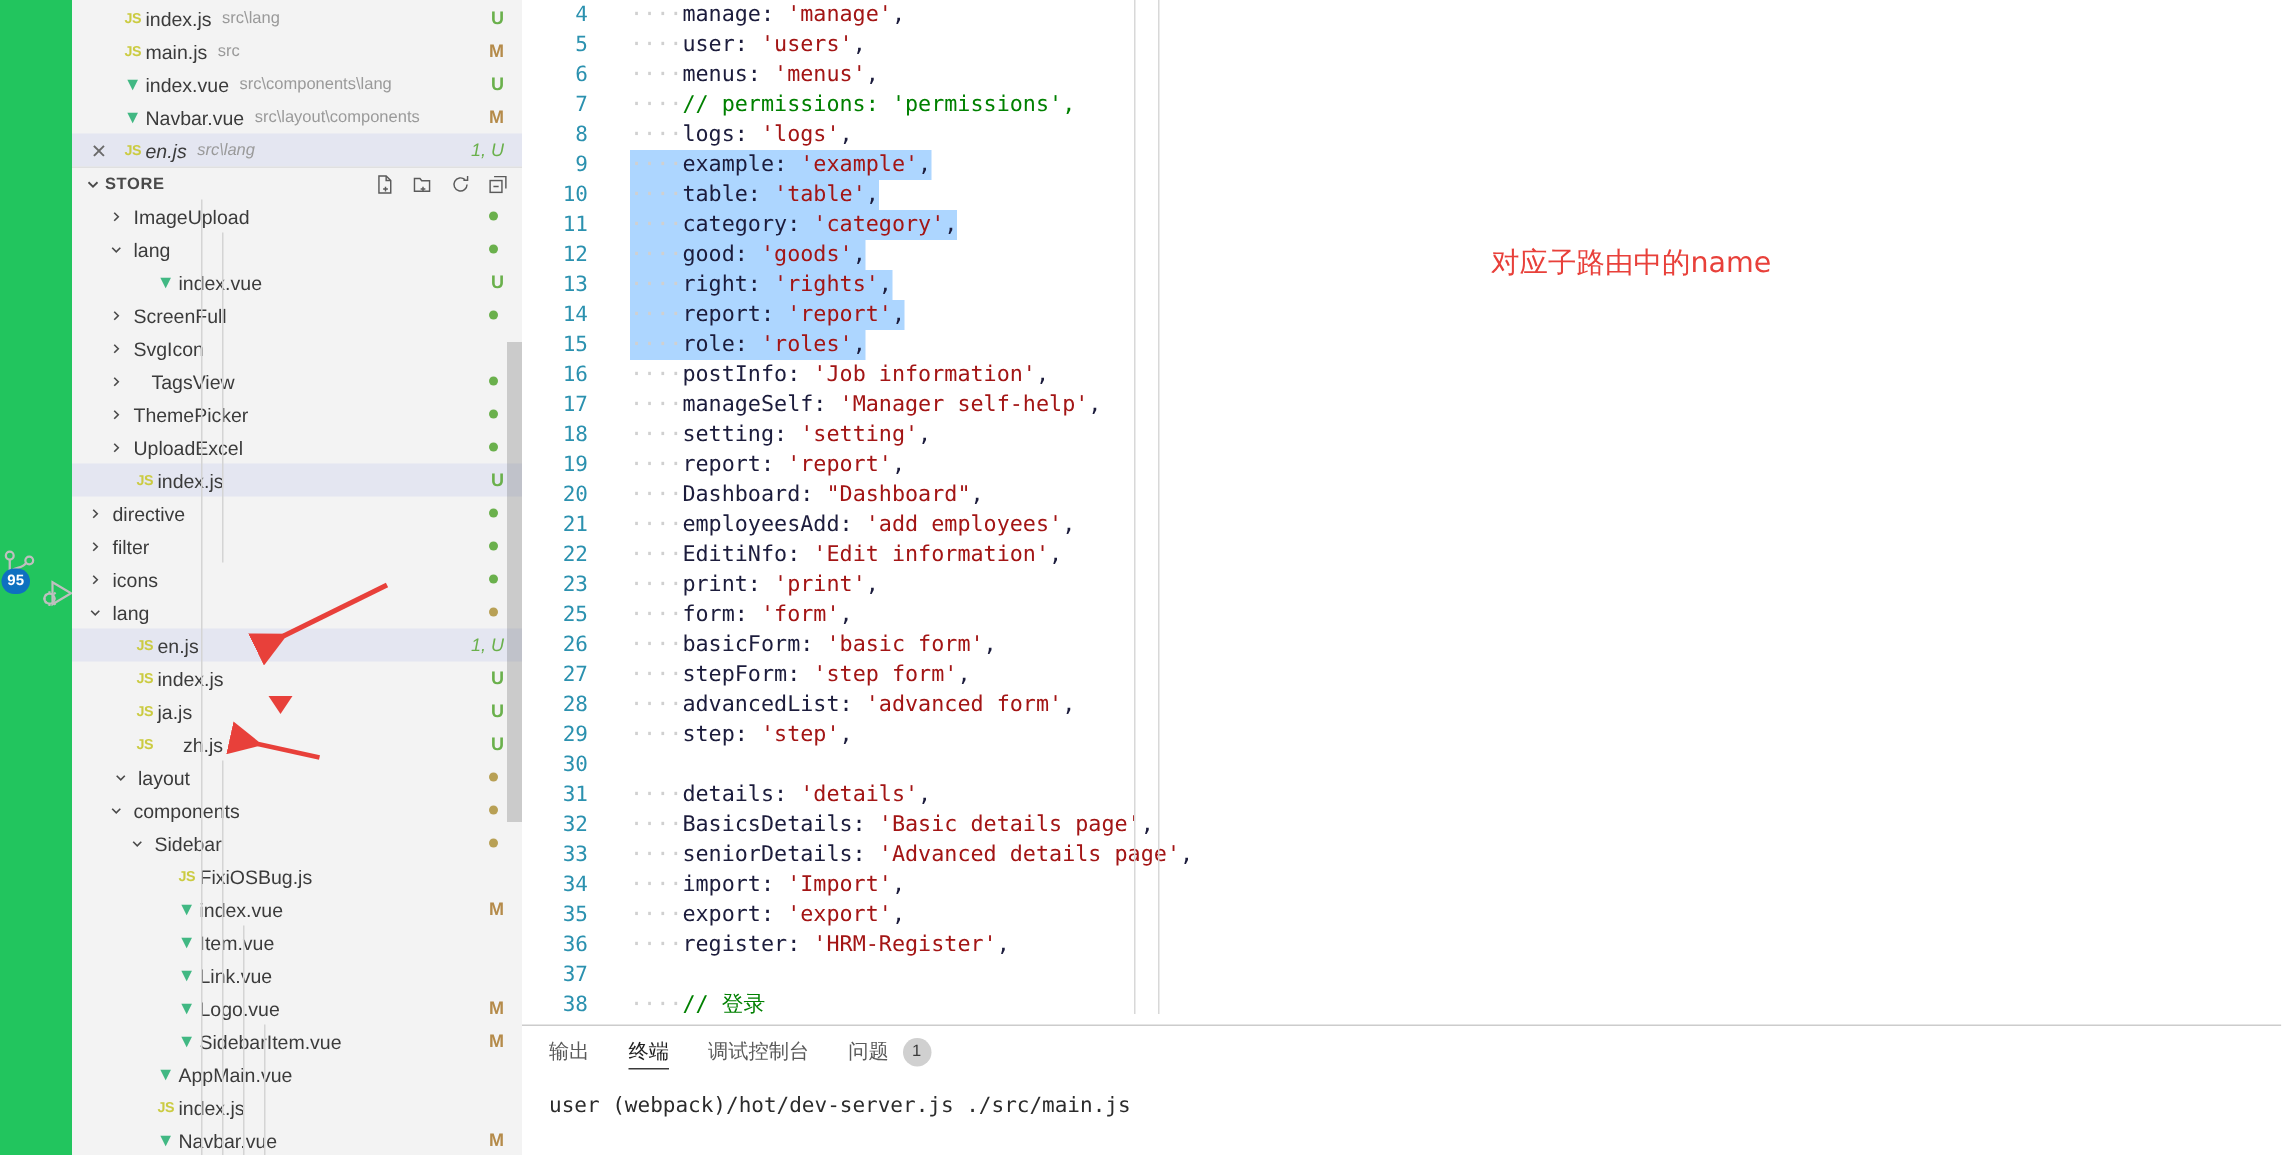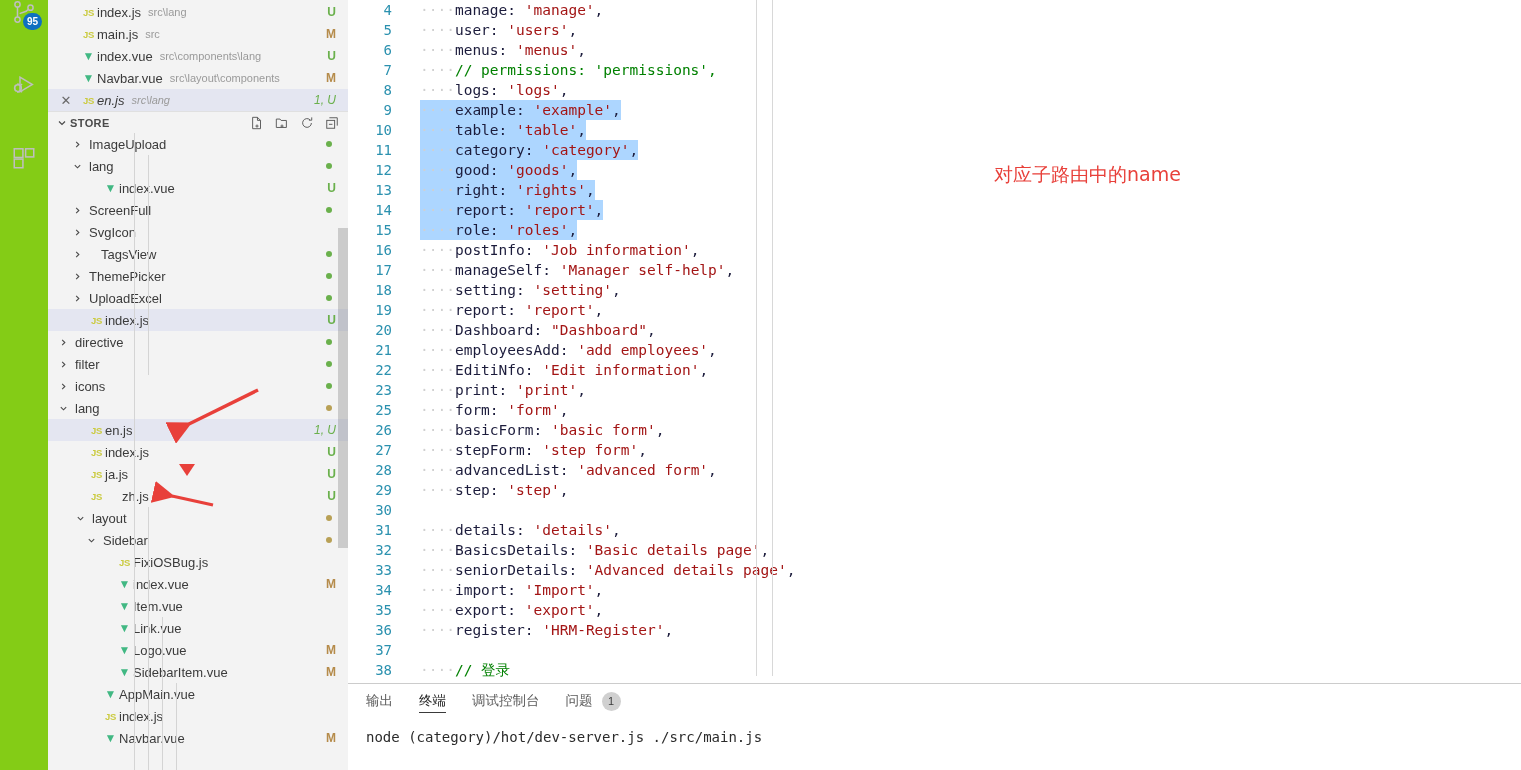--- a/index.html
+++ b/index.html
@@ -8,22 +8,22 @@
     overflow: hidden;
     background: #ffffff;
     font-family: "Liberation Sans", sans-serif;
     -webkit-font-smoothing: antialiased;
   }
   .app { position: relative; width: 1521px; height: 770px; display: flex; }
 
   
   .activitybar {
     width: 48px; height: 770px;
-    background: #84cc16;
-    display: flex; flex-direction: column;
+    background: #22c55e;
+    display: flex; flex-direction: row;
     align-items: center;
     flex: 0 0 48px;
   }
   .act-item {
     width: 48px; height: 52px;
     display: flex; align-items: center; justify-content: center;
     position: relative;
   }
   .act-item svg { display: block; }
   .act-badge {
@@ -473,20 +473,29 @@
           <span class="fname" style="margin-left: 20px;">zh.js</span>
           <span class="badge-right u">U</span>
         </div>
         <div class="row" style="padding-left: 25px;">
           <span class="twist">
             <svg width="9" height="9" viewBox="0 0 10 10" fill="none" stroke="#4a4a4a" stroke-width="1.2">
               <path d="M2 3.5 L5 6.5 L8 3.5"></path>
             </svg>
           </span>
           <span class="fname" style="margin-left: 5px;">layout</span>
+          <span class="dot gold"></span>
+        </div>
+        <div class="row" style="padding-left: 22px;">
+          <span class="twist">
+            <svg width="9" height="9" viewBox="0 0 10 10" fill="none" stroke="#4a4a4a" stroke-width="1.2">
+              <path d="M2 3.5 L5 6.5 L8 3.5"></path>
+            </svg>
+          </span>
+          <span class="fname" style="margin-left: 5px;">components</span>
           <span class="dot gold"></span>
         </div>
         <div class="row" style="padding-left: 36px;">
           <span class="twist">
             <svg width="9" height="9" viewBox="0 0 10 10" fill="none" stroke="#4a4a4a" stroke-width="1.2">
               <path d="M2 3.5 L5 6.5 L8 3.5"></path>
             </svg>
           </span>
           <span class="fname" style="margin-left: 5px;">Sidebar</span>
           <span class="dot gold"></span>
@@ -613,16 +622,16 @@
             <span>终端</span>
           </div>
           <div class="ptab">
             <span>调试控制台</span>
           </div>
           <div class="ptab">
             <span>问题</span>
             <span class="ptab-badge">1</span>
           </div>
         </div>
-      <div class="term-line">node (category)/hot/dev-server.js ./src/main.js</div>
+      <div class="term-line">user (webpack)/hot/dev-server.js ./src/main.js</div>
     </div>
   </div>
 </div>
 
 </body></html>

